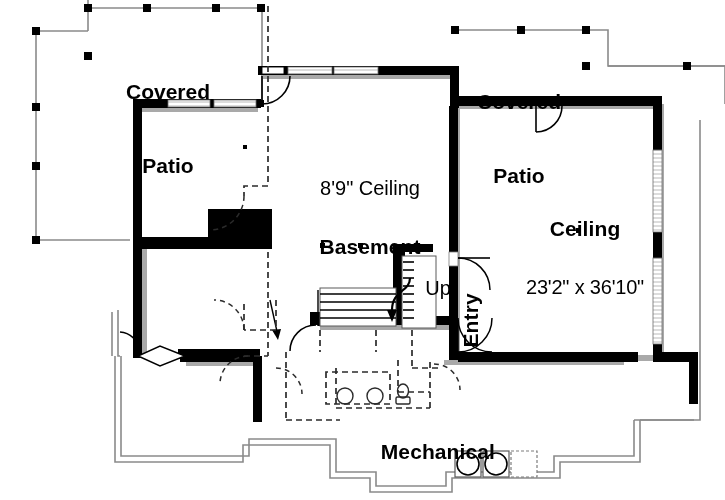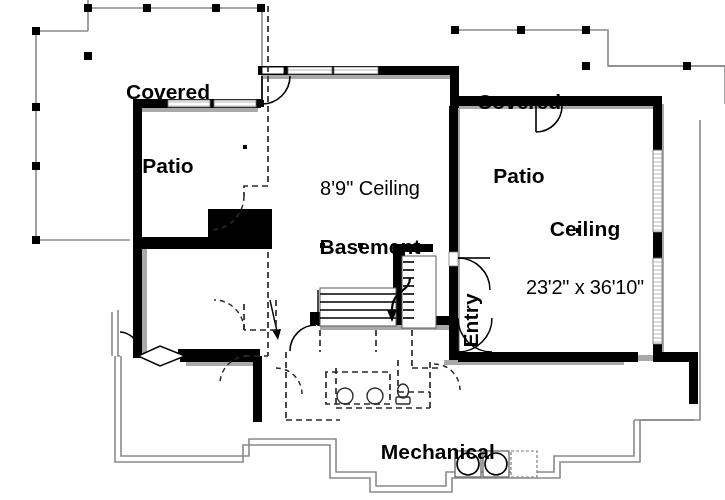--- a/index.html
+++ b/index.html
@@ -329,14 +329,17 @@
   </div>
 
   <div class="lbl room-title rot90" style="left:430px; top:297px; width:80px;">
     <span>Entry</span>
   </div>
 
   <div class="lbl room-title" style="left:346px; top:416px; width:160px;">
     <span>Mechanical</span>
   </div>
 
+  <div class="lbl up-note" style="left:403px; top:255px; width:44px;">
+    <span>Up</span>
+  </div>
 
 </div>
 
 </body></html>

